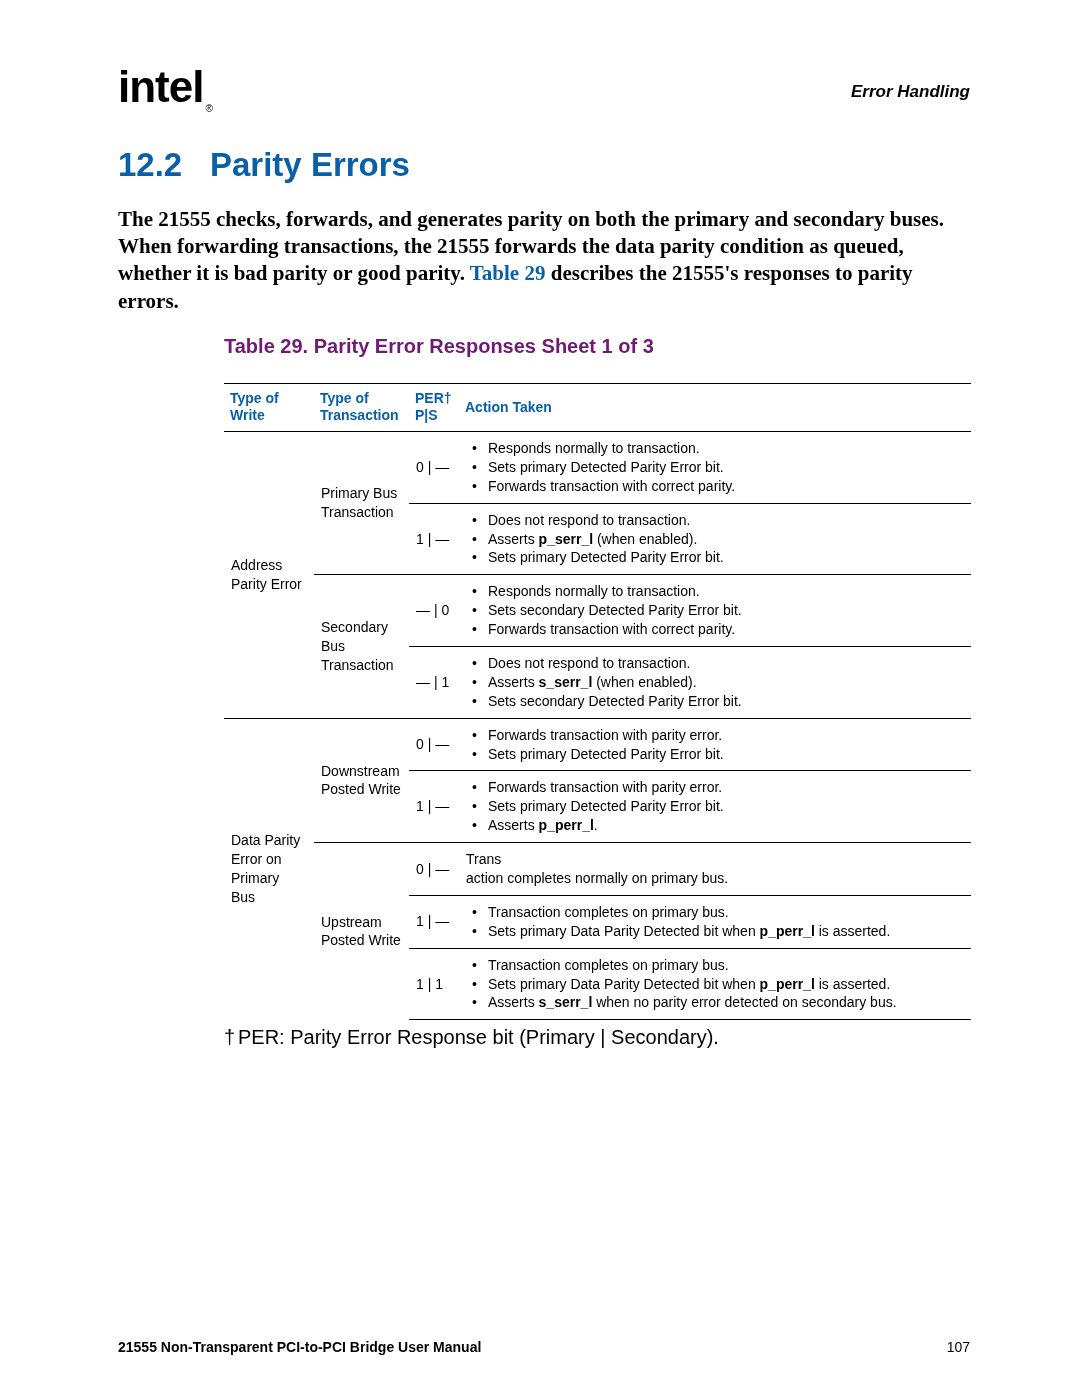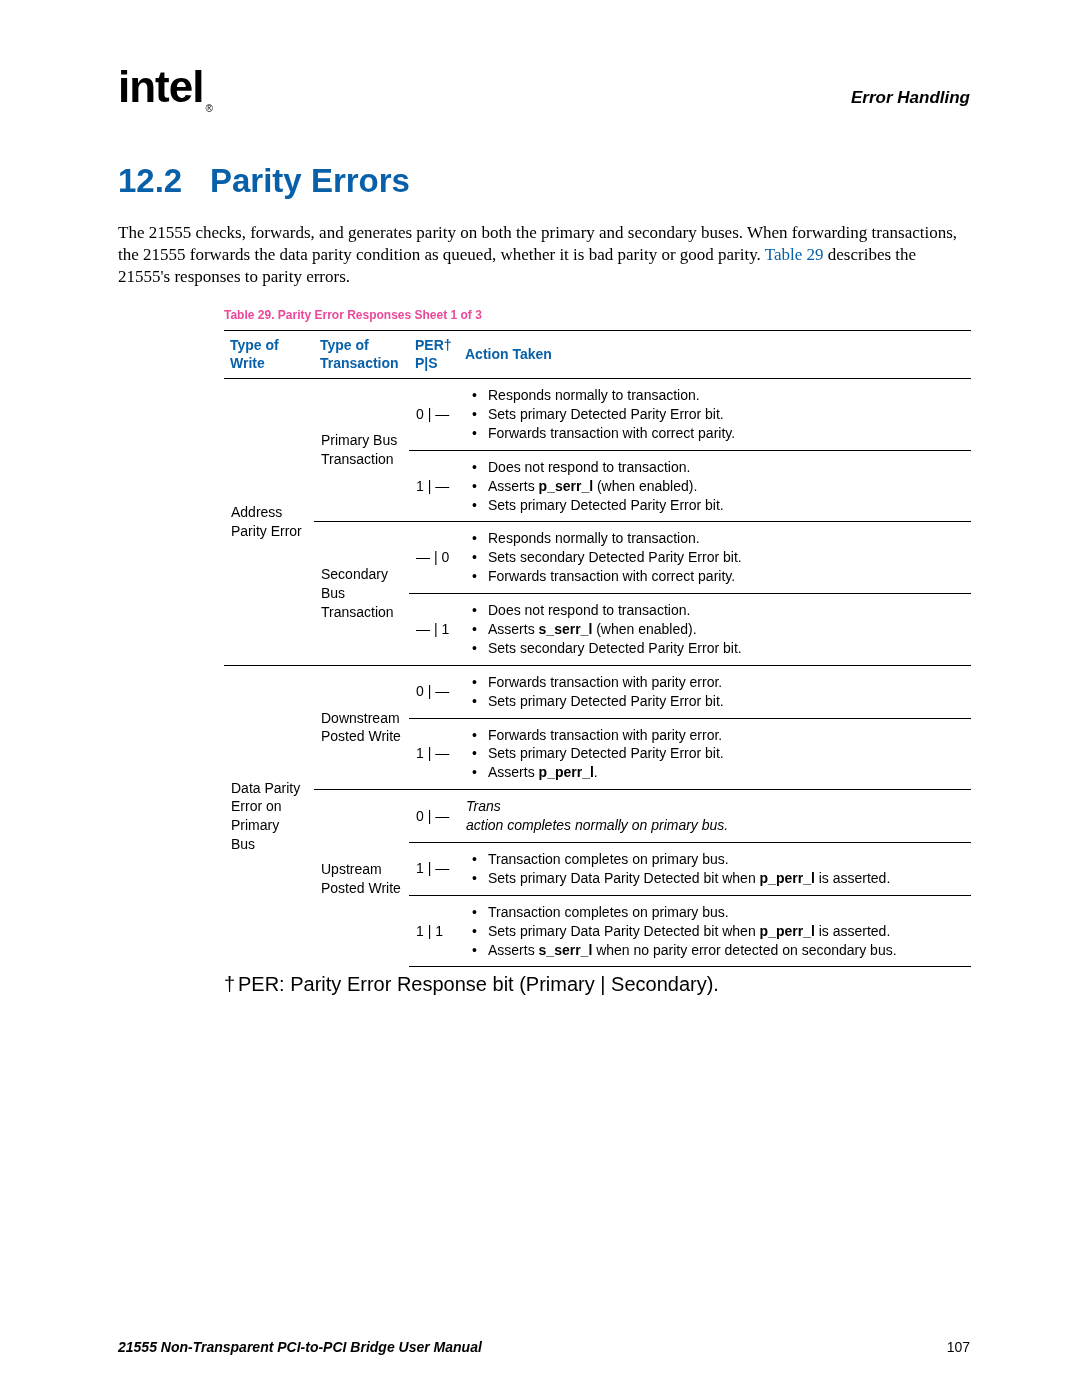--- a/index.html
+++ b/index.html
@@ -7,22 +7,22 @@
       width: 1080px;
       height: 1397px;
       background: #fff;
       font-family: Arial, Helvetica, sans-serif;
       position: relative;
       padding: 62px 110px 50px 118px;
     }
     .header-row {
       display: flex;
       justify-content: space-between;
-      align-items: center;
-      margin-bottom: 48px;
+      align-items: flex-start;
+      margin-bottom: 32px;
     }
     .logo {
       font-family: Arial, sans-serif;
       font-weight: bold;
       font-size: 44px;
       letter-spacing: -1px;
       position: relative;
     }
     .logo-sub { font-size: 10px; vertical-align: sub; margin-left: 2px; font-weight: normal; }
     .page-label {
@@ -33,30 +33,31 @@
     }
     .section-heading {
       color: #0860A8;
       font-weight: bold;
       font-size: 33px;
       margin-bottom: 22px;
     }
     .section-num { display: inline-block; width: 92px; }
     .body-text {
       font-family: 'Times New Roman', Times, serif;
-      font-size: 17px;
+      font-size: 21px;
       line-height: 1.3;
       margin-bottom: 20px;
+      font-weight: bold;
     }
     .link { color: #0860A8; }
     .table-caption {
-      color: #ec4899;
-      font-weight: bold;
-      font-size: 12px;
-      margin-bottom: 8px;
+      color: #701a75;
+      font-weight: bold;
+      font-size: 20px;
+      margin-bottom: 25px;
       margin-left: 106px;
     }
     table.data {
       border-collapse: collapse;
       margin-left: 106px;
       width: 747px;
       font-size: 14px;
     }
     table.data th {
       color: #0860A8;
@@ -96,21 +97,21 @@
     .dagger { display: inline-block; width: 14px; }
     .footer {
       position: absolute;
       bottom: 42px;
       left: 118px;
       right: 110px;
       display: flex;
       justify-content: space-between;
       font-size: 14px;
     }
-    .footer-title { font-weight: bold; font-style: italic; }
+    .footer-title { font-weight: bold; }
   </style>
 </head>
 <body>
 
 <div class="header-row">
   <div class="logo">
     <span>intel</span><span class="logo-sub">®</span>
   </div>
   <div class="page-label">Error Handling</div>
 </div>
@@ -198,21 +199,21 @@
         <ul class="actions">
           <li>Forwards transaction with parity error.</li>
           <li>Sets primary Detected Parity Error bit.</li>
           <li><span>Asserts </span><b>p_perr_l</b><span>.</span></li>
         </ul>
       </td>
     </tr>
     <tr>
       <td rowspan="3">Upstream Posted Write</td>
       <td>0 | —</td>
-      <td style="white-space: pre-line; font-style: italic;">Trans
+      <td style="white-space: pre-line;">Trans
 action completes normally on primary bus.</td>
     </tr>
     <tr>
       <td>1 | —</td>
       <td>
         <ul class="actions">
           <li>Transaction completes on primary bus.</li>
           <li><span>Sets primary Data Parity Detected bit when </span><b>p_perr_l</b><span> is asserted.</span></li>
         </ul>
       </td>

